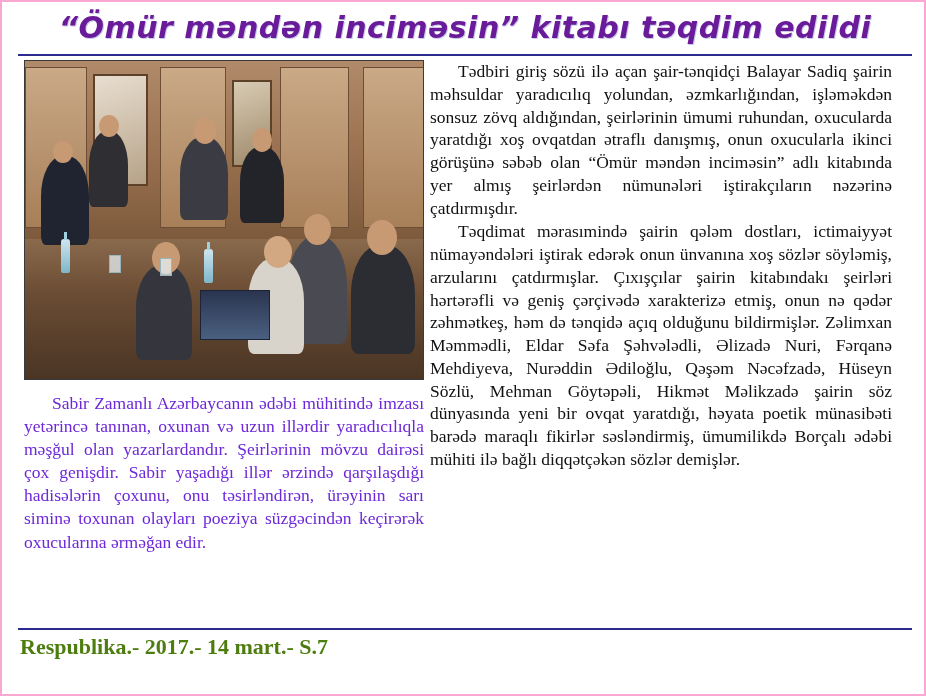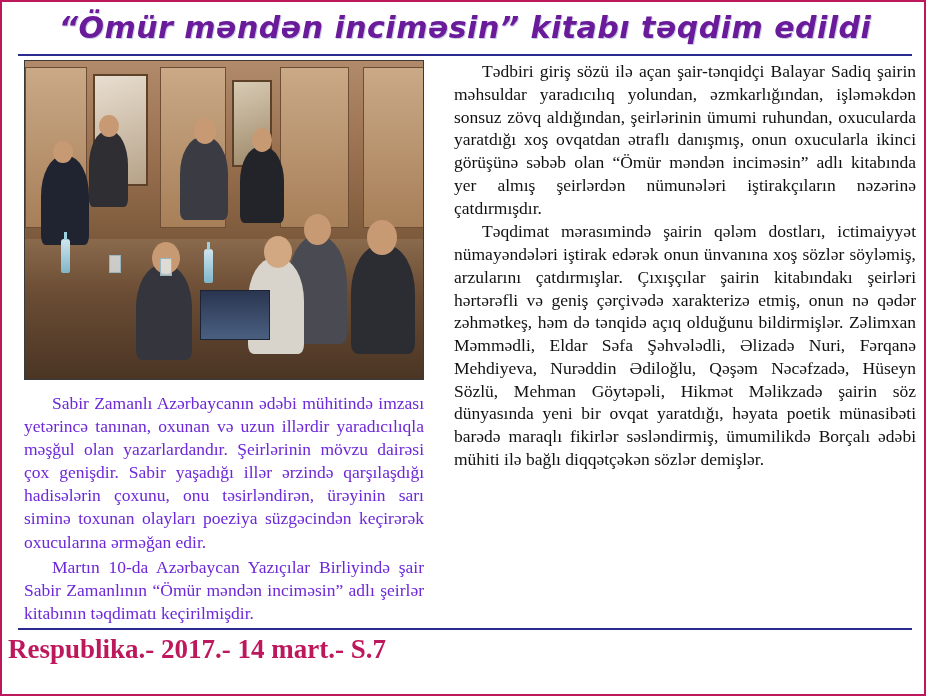--- a/index.html
+++ b/index.html
@@ -9,21 +9,21 @@
   }
   body {
     font-family: "Liberation Serif", serif;
   }
   .page {
     position: relative;
     width: 926px;
     height: 696px;
     background: #ffffff;
     box-sizing: border-box;
-    border: 2px solid #be185d;
+    border: 2px solid #f9a8d4;
     overflow: hidden;
   }
   .headline {
     position: absolute;
     left: 0;
     top: 8px;
     width: 926px;
     text-align: center;
     color: #6a1b9a;
     font-family: "DejaVu Sans", sans-serif;
@@ -120,21 +120,21 @@
     text-align: justify;
     color: #6d28d9;
   }
   .lead-text p {
     margin: 0 0 2px 0;
     text-indent: 28px;
   }
 
   .right-col {
     position: absolute;
-    left: 452px;
+    left: 428px;
     top: 58px;
     width: 462px;
     font-size: 17.5px;
     line-height: 1.3;
     text-align: justify;
     color: #111;
   }
   .right-col p {
     margin: 0 0 1px 0;
     text-indent: 28px;
@@ -150,26 +150,26 @@
   .rule-bottom {
     position: absolute;
     left: 16px;
     top: 626px;
     width: 894px;
     height: 2px;
     background: #2b2b8f;
   }
   .source {
     position: absolute;
-    left: 6px;
+    left: 18px;
     top: 632px;
     font-family: "Liberation Serif", serif;
     font-weight: bold;
-    font-size: 27px;
-    color: #be185d;
+    font-size: 22px;
+    color: #4d7c0f;
     white-space: nowrap;
   }
 </style>
 </head>
 <body>
 
 <div class="page">
 
   <div class="headline">“Ömür məndən inciməsin” kitabı təqdim edildi</div>
   <div class="rule-top"></div>
@@ -212,21 +212,20 @@
 
       <div class="ph-laptop"></div>
       <div class="ph-bottle" style="left:9%; top:56%;"></div>
       <div class="ph-bottle" style="left:45%; top:59%;"></div>
       <div class="ph-glass" style="left:21%; top:61%;"></div>
       <div class="ph-glass" style="left:34%; top:62%;"></div>
     </div>
 
     <div class="lead-text">
       <p>Sabir Zamanlı Azərbaycanın ədəbi mühitində imzası yetərincə tanınan, oxunan və uzun illərdir yaradıcılıqla məşğul olan yazarlardandır. Şeirlərinin mövzu dairəsi çox genişdir. Sabir yaşadığı illər ərzində qarşılaşdığı hadisələrin çoxunu, onu təsirləndirən, ürəyinin sarı siminə toxunan olayları poeziya süzgəcindən keçirərək oxucularına ərməğan edir.</p>
-      <p>Martın 10-da Azərbaycan Yazıçılar Birliyində şair Sabir Zamanlının “Ömür məndən inciməsin” adlı şeirlər kitabının təqdimatı keçirilmişdir.</p>
     </div>
   </div>
 
   <div class="right-col">
     <p>Tədbiri giriş sözü ilə açan şair-tənqidçi Balayar Sadiq şairin məhsuldar yaradıcılıq yolundan, əzmkarlığından, işləməkdən sonsuz zövq aldığından, şeirlərinin ümumi ruhundan, oxucularda yaratdığı xoş ovqatdan  ətraflı danışmış, onun oxucularla ikinci görüşünə səbəb olan “Ömür məndən inciməsin” adlı kitabında yer almış şeirlərdən nümunələri iştirakçıların nəzərinə çatdırmışdır.</p>
     <p>Təqdimat mərasımində şairin qələm dostları, ictimaiyyət nümayəndələri iştirak edərək onun ünvanına xoş sözlər söyləmiş, arzularını çatdırmışlar. Çıxışçılar şairin kitabındakı şeirləri hərtərəfli və geniş çərçivədə xarakterizə etmiş, onun nə qədər zəhmətkeş, həm də tənqidə açıq olduğunu bildirmişlər. Zəlimxan Məmmədli, Eldar Səfa Şəhvələdli, Əlizadə Nuri, Fərqanə Mehdiyeva, Nurəddin Ədiloğlu, Qəşəm Nəcəfzadə, Hüseyn Sözlü, Mehman Göytəpəli, Hikmət Məlikzadə şairin söz dünyasında yeni bir ovqat yaratdığı, həyata poetik münasibəti barədə maraqlı fikirlər səsləndirmiş, ümumilikdə Borçalı ədəbi mühiti ilə bağlı diqqətçəkən sözlər demişlər.</p>
   </div>
 
   <div class="rule-bottom"></div>
   <div class="source">Respublika.- 2017.- 14 mart.- S.7</div>

